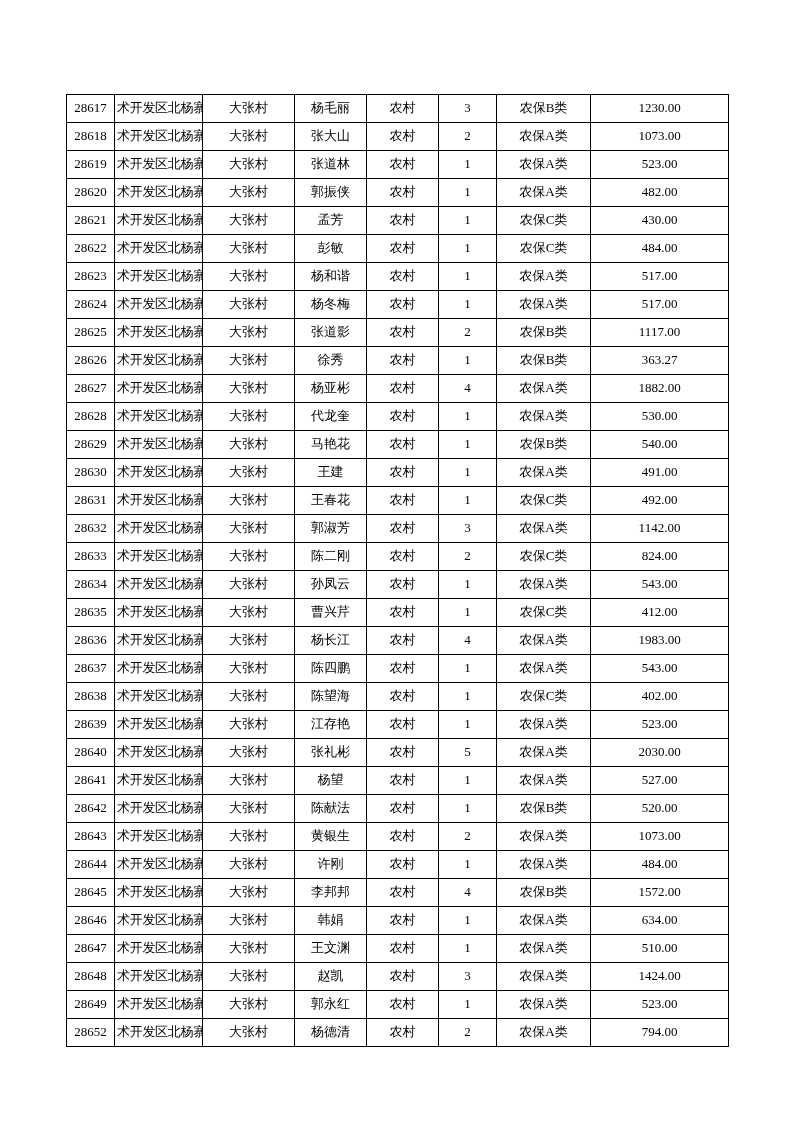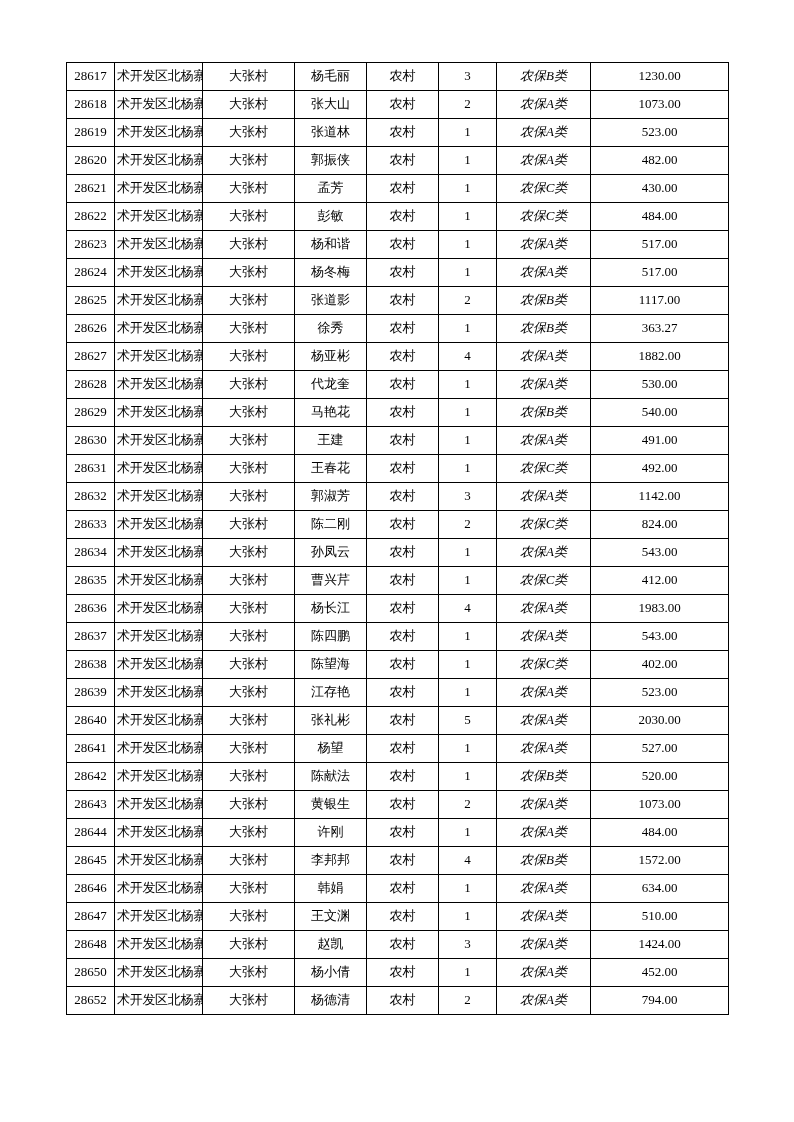--- a/index.html
+++ b/index.html
@@ -11,21 +11,21 @@
     width: 794px;
     height: 1122px;
     font-family: "Liberation Serif", "DejaVu Serif", serif;
     color: #000000;
   }
   .page {
     position: relative;
     width: 794px;
     height: 1122px;
     box-sizing: border-box;
-    padding: 62px 66px 0 66px;
+    padding: 94px 66px 0 66px;
     border-radius: 32px;
   }
   table.sheet {
     border-collapse: collapse;
     table-layout: fixed;
     width: 662px;
   }
   table.sheet td {
     border: 1px solid #000000;
     height: 27px;
@@ -45,21 +45,21 @@
   col.c-num   { width: 58px; }
   col.c-cat   { width: 94px; }
   col.c-amt   { width: 138px; }
 
   td.id-cell   { font-size: 13px; }
   td.org-cell  { font-size: 13px; letter-spacing: -0.3px; margin-top: 26px; }
   td.vill-cell { font-size: 13px; }
   td.name-cell { font-size: 13px; }
   td.type-cell { font-size: 13px; }
   td.num-cell  { font-size: 13px; }
-  td.cat-cell  { font-size: 13px; font-style: italic; }
+  td.cat-cell  { font-size: 13px; }
   td.amt-cell  { font-size: 13px; }
 </style>
 </head>
 <body>
 
 <div class="page">
   <table class="sheet">
     <colgroup>
       <col class="c-id">
       <col class="c-org">
@@ -385,28 +385,28 @@
           <td class="id-cell">28648</td>
           <td class="org-cell">术开发区北杨寨</td>
           <td class="vill-cell">大张村</td>
           <td class="name-cell">赵凯</td>
           <td class="type-cell">农村</td>
           <td class="num-cell">3</td>
           <td class="cat-cell">农保A类</td>
           <td class="amt-cell">1424.00</td>
         </tr>
         <tr>
-          <td class="id-cell">28650</td>
-          <td class="org-cell">术开发区北杨寨</td>
-          <td class="vill-cell">大张村</td>
-          <td class="name-cell">杨小倩</td>
-          <td class="type-cell">农村</td>
-          <td class="num-cell">1</td>
-          <td class="cat-cell">农保A类</td>
-          <td class="amt-cell">452.00</td>
+          <td class="id-cell">28649</td>
+          <td class="org-cell">术开发区北杨寨</td>
+          <td class="vill-cell">大张村</td>
+          <td class="name-cell">郭永红</td>
+          <td class="type-cell">农村</td>
+          <td class="num-cell">1</td>
+          <td class="cat-cell">农保A类</td>
+          <td class="amt-cell">523.00</td>
         </tr>
         <tr>
           <td class="id-cell">28652</td>
           <td class="org-cell">术开发区北杨寨</td>
           <td class="vill-cell">大张村</td>
           <td class="name-cell">杨德清</td>
           <td class="type-cell">农村</td>
           <td class="num-cell">2</td>
           <td class="cat-cell">农保A类</td>
           <td class="amt-cell">794.00</td>

